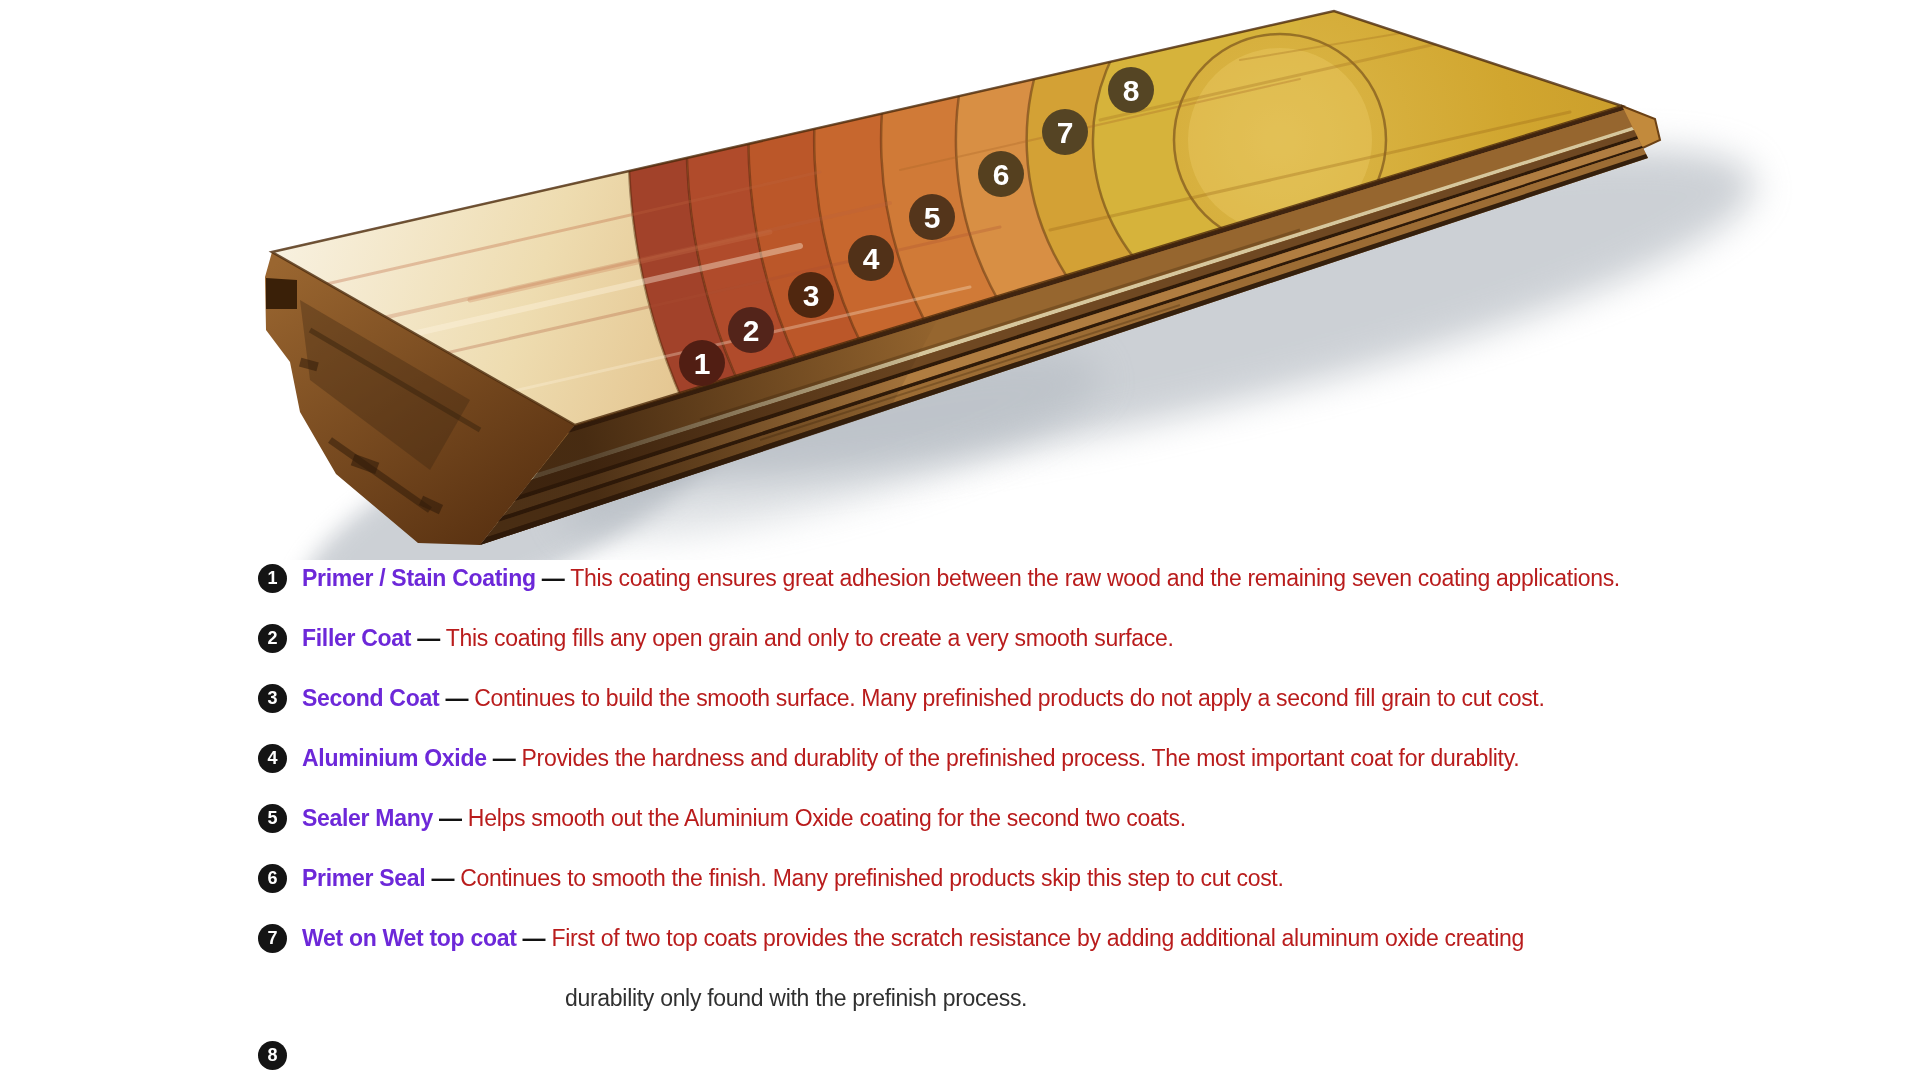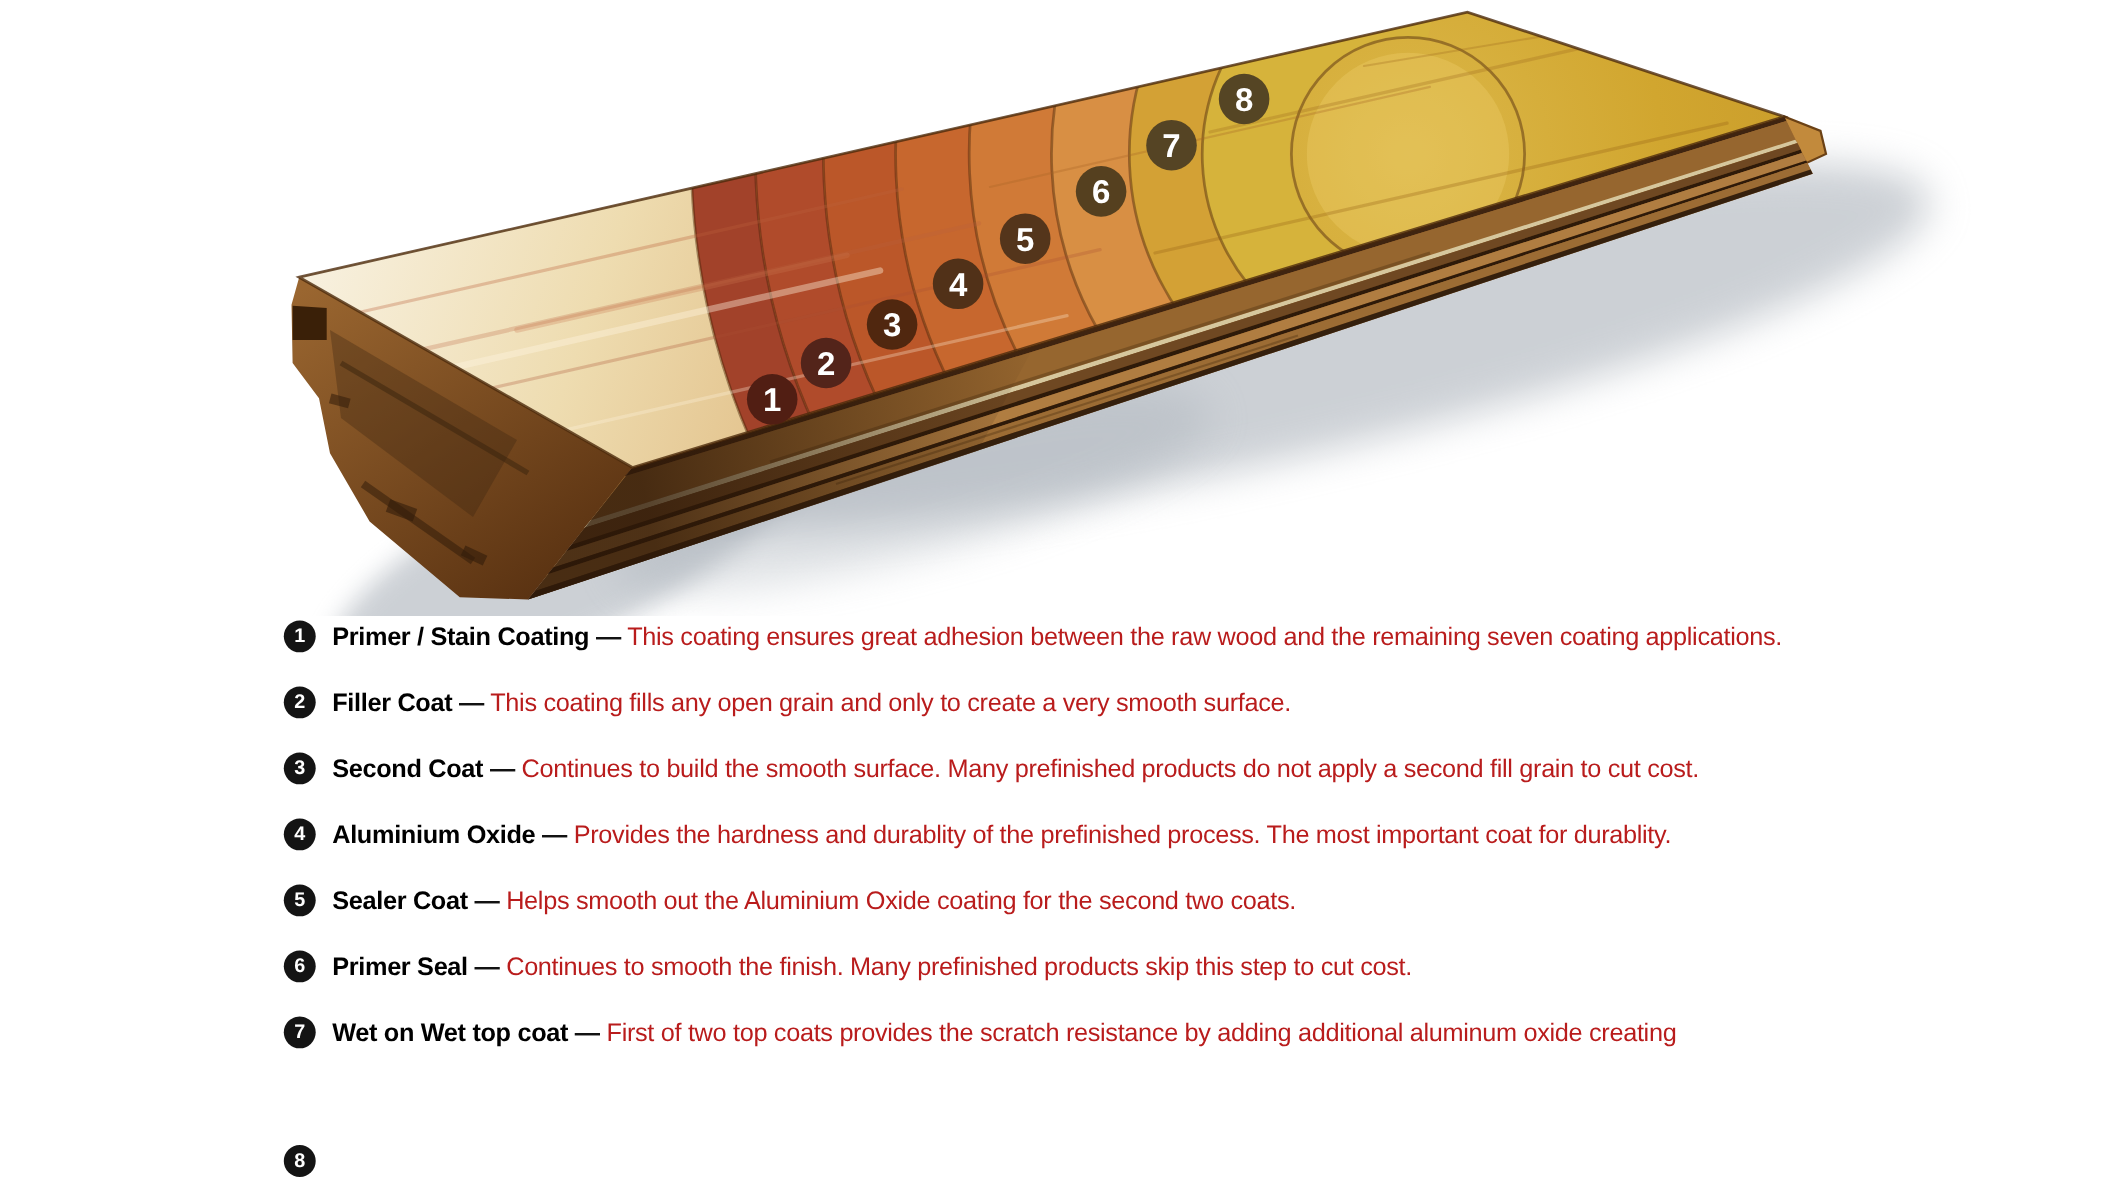--- a/index.html
+++ b/index.html
@@ -15,21 +15,21 @@
     position:absolute;left:258px;display:flex;align-items:flex-start;white-space:nowrap;
   }
   .step-badge{
     width:29px;height:29px;border-radius:50%;background:#141414;color:#ffffff;
     font-size:18px;font-weight:bold;line-height:29px;text-align:center;
     margin-right:15px;flex-shrink:0;
   }
   .step-text{
     font-size:23px;line-height:29px;letter-spacing:-0.3px;color:#333333;white-space:nowrap;
   }
-  .step-term{font-weight:bold;color:#000000;}
+  .step-term{font-weight:bold;color:#6d28d9;}
   .step-dash{font-weight:bold;color:#121212;}
   .step-desc{color:#b91c1c;}
   .step-cont{margin-left:263px;margin-top:31px;color:#303030;}
   .r1{top:564px;} .r2{top:624px;} .r3{top:684px;} .r4{top:744px;}
   .r5{top:804px;} .r6{top:864px;} .r7{top:924px;} .r8{top:1041px;}
 </style>
 </head>
 <body>
 
 <div class="stage">
@@ -209,38 +209,38 @@
 
   <div class="step-row r4">
     <div class="step-badge">4</div>
     <div class="step-text"><span class="step-term">Aluminium Oxide</span>
       <span class="step-dash">—</span>
       <span class="step-desc">Provides the hardness and durablity of the prefinished process. The most important coat for durablity.</span></div>
   </div>
 
   <div class="step-row r5">
     <div class="step-badge">5</div>
-    <div class="step-text"><span class="step-term">Sealer Coat</span>
+    <div class="step-text"><span class="step-term">Sealer Many</span>
       <span class="step-dash">—</span>
       <span class="step-desc">Helps smooth out the Aluminium Oxide coating for the second two coats.</span></div>
   </div>
 
   <div class="step-row r6">
     <div class="step-badge">6</div>
     <div class="step-text"><span class="step-term">Primer Seal</span>
       <span class="step-dash">—</span>
       <span class="step-desc">Continues to smooth the finish. Many prefinished products skip this step to cut cost.</span></div>
   </div>
 
   <div class="step-row r7">
     <div class="step-badge">7</div>
     <div class="step-text"><span class="step-term">Wet on Wet top coat</span>
       <span class="step-dash">—</span>
       <span class="step-desc">First of two top coats provides the scratch resistance by adding additional aluminum oxide creating</span>
-      </div>
+      <div class="step-cont">durability only found with the prefinish process.</div></div>
   </div>
 
   <div class="step-row r8">
     <div class="step-badge">8</div>
   </div>
 
 </div>
 </div>
 
 </body></html>

